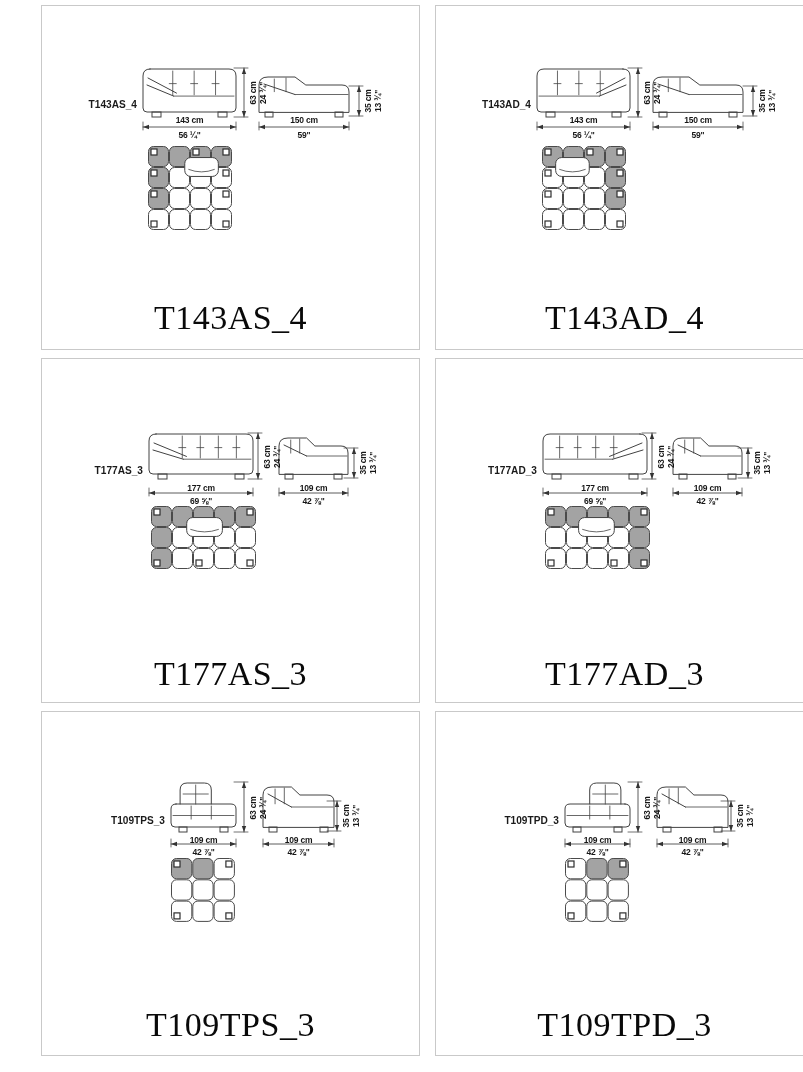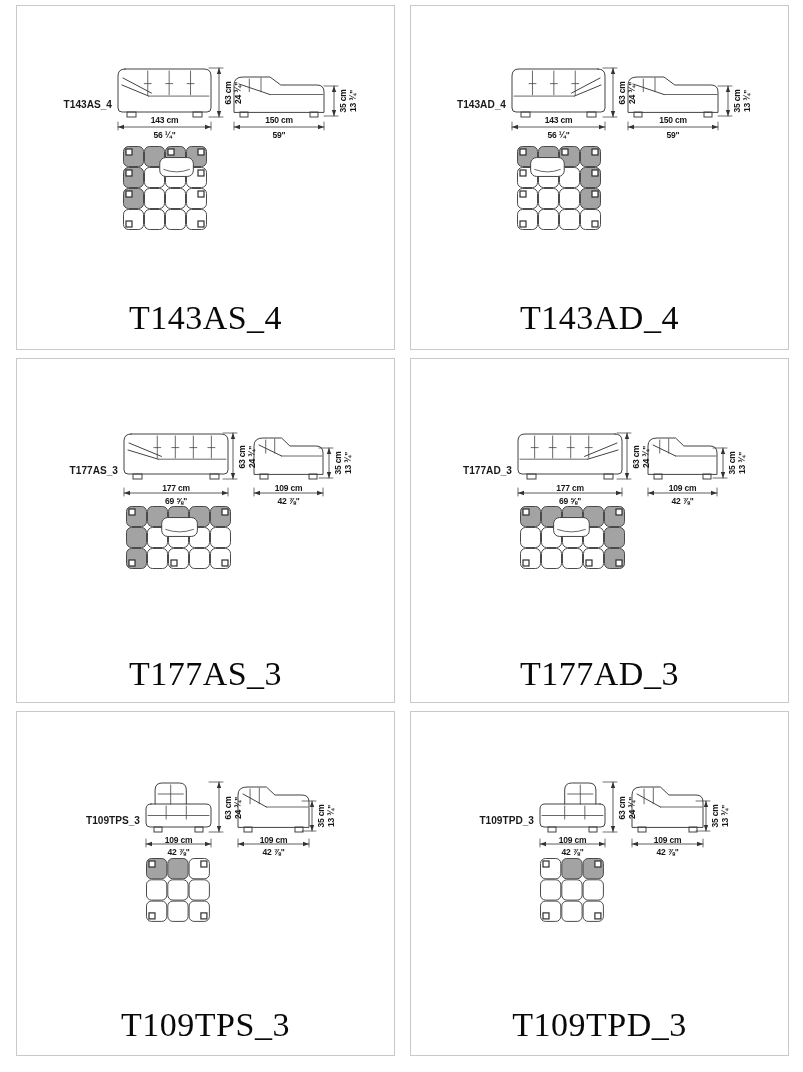--- a/index.html
+++ b/index.html
@@ -1,18 +1,18 @@
 <!DOCTYPE html>
 <html><head>
 <meta charset="utf-8">
 <style>
   html,body{margin:0;padding:0;background:#ffffff;}
   body{width:803px;height:1072px;overflow:hidden;font-family:"Liberation Sans",sans-serif;}
   .sheet{display:grid;grid-template-columns:379px 379px;gap:8px 15px;padding:5px 0 0 16px;}
-  .panel{position:relative;width:379px;height:345px;background:#ffffff;border:1px solid #c9c9c9;box-sizing:border-box;}
+  .panel{position:relative;width:379px;height:345px;background:#ffffff;border:1px solid #c9c9c9;box-sizing:border-box;margin-left:25px;}
   .art{position:absolute;left:0;top:0;width:377px;height:343px;}
   .plabel{position:absolute;width:92px;text-align:right;font-weight:700;font-size:11px;color:#1a1a1a;
           letter-spacing:0;transform:scaleX(.92);transform-origin:100% 50%;white-space:nowrap;}
   .dimtext{position:absolute;font-weight:700;font-size:8.5px;color:#161616;white-space:nowrap;
            transform:translateX(-50%);letter-spacing:-.2px;}
   .dimtext.rot{transform:translate(-50%,-50%) rotate(-90deg);}
   .caption{position:absolute;left:0;width:100%;text-align:center;
            font-family:"Liberation Serif",serif;font-size:34px;font-weight:400;color:#090909;letter-spacing:.5px;}
 </style>
 </head>

